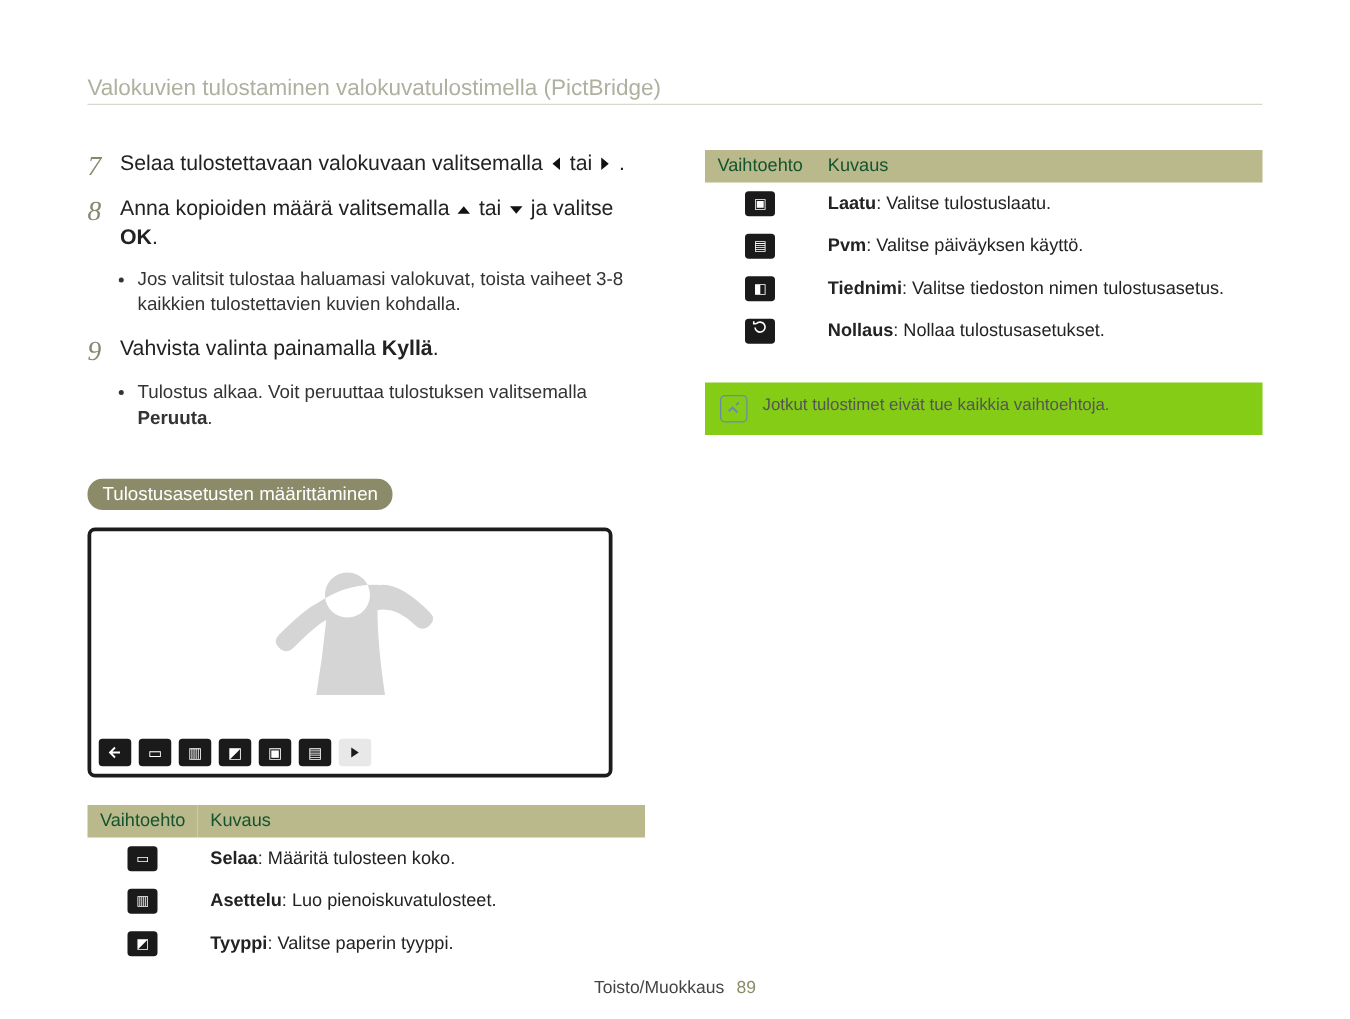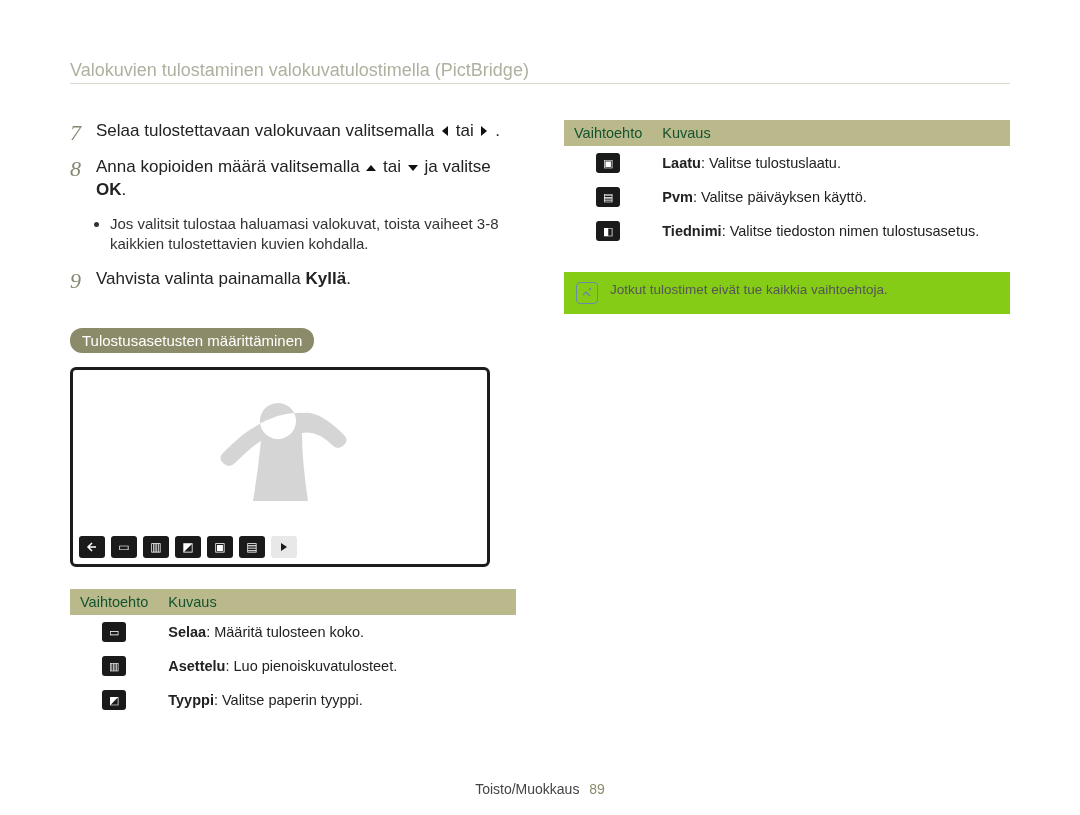--- a/index.html
+++ b/index.html
@@ -203,20 +203,26 @@
       <li>Jos valitsit tulostaa haluamasi valokuvat, toista vaiheet 3-8 kaikkien tulostettavien kuvien kohdalla.</li>
     </ul>
 
     <div class="step">
       <div class="step-num">9</div>
       <div class="step-text">
         <span>Vahvista valinta painamalla </span>
         <span class="bold">Kyllä</span><span>.</span>
       </div>
     </div>
+    <ul class="sub">
+      <li>
+        <span>Tulostus alkaa. Voit peruuttaa tulostuksen valitsemalla </span>
+        <span class="bold">Peruuta</span><span>.</span>
+      </li>
+    </ul>
 
     <div class="section-pill">Tulostusasetusten määrittäminen</div>
 
     <div class="preview">
       <svg class="child" viewBox="0 0 180 155">
         <path fill="#d5d5d5" d="M95 15 a18 18 0 1 1 -0.1 0 Z M70 40 q-10 5 -30 25 q-5 5 0 10 q6 6 12 0 q18 -18 26 -22 q-3 30 -8 60 q25 0 55 0 q-6 -40 -6 -68 q15 -3 30 12 q6 6 12 0 q5 -5 0 -10 q-24 -24 -40 -22 q-26 -2 -51 15 Z"></path>
       </svg>
       <div class="toolbar">
         <div class="tb-btn">
           <svg width="12" height="12" viewBox="0 0 12 12">
@@ -276,20 +282,28 @@
           <td><span class="bold">Laatu</span><span>: Valitse tulostuslaatu.</span></td>
         </tr>
         <tr>
           <td class="ic"><span class="iconbox">▤</span></td>
           <td><span class="bold">Pvm</span><span>: Valitse päiväyksen käyttö.</span></td>
         </tr>
         <tr>
           <td class="ic"><span class="iconbox">◧</span></td>
           <td><span class="bold">Tiednimi</span><span>: Valitse tiedoston nimen tulostusasetus.</span></td>
         </tr>
+        <tr>
+          <td class="ic"><span class="iconbox">
+            <svg width="14" height="14" viewBox="0 0 14 14">
+                  <path d="M3 7 a4 4 0 1 0 1 -3 M4 4 l-2 0 l0 -2" stroke="#fff" stroke-width="1.3" fill="none"></path>
+                </svg>
+          </span></td>
+          <td><span class="bold">Nollaus</span><span>: Nollaa tulostusasetukset.</span></td>
+        </tr>
       </tbody>
     </table>
 
     <div class="note">
       <div class="note-icon">
         <svg width="14" height="14" viewBox="0 0 14 14">
             <path d="M3 9 L6 6 L10 10 M9 4 L11 2" stroke="#6a8aa8" stroke-width="1.5" fill="none"></path>
           </svg>
       </div>
       <div>Jotkut tulostimet eivät tue kaikkia vaihtoehtoja.</div>

